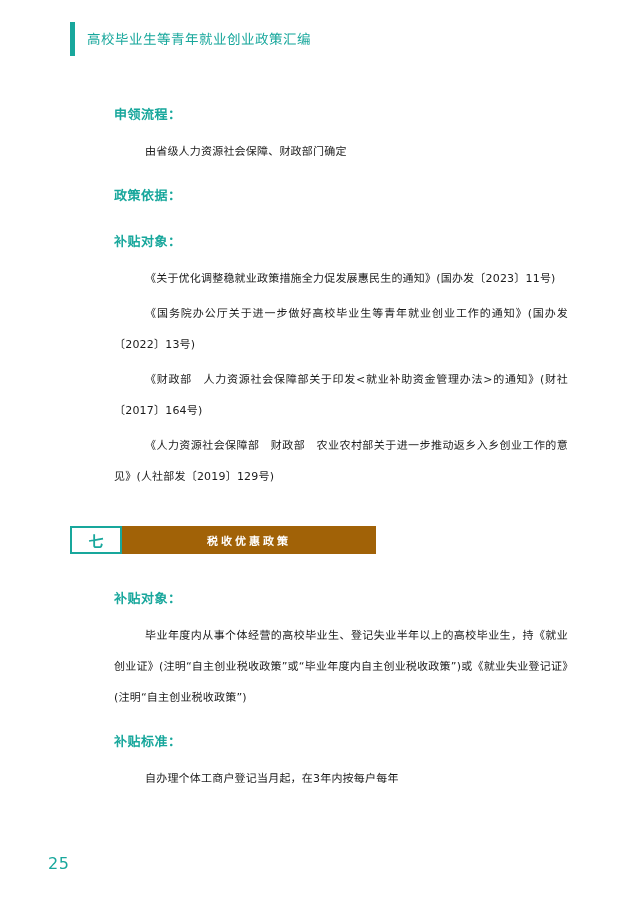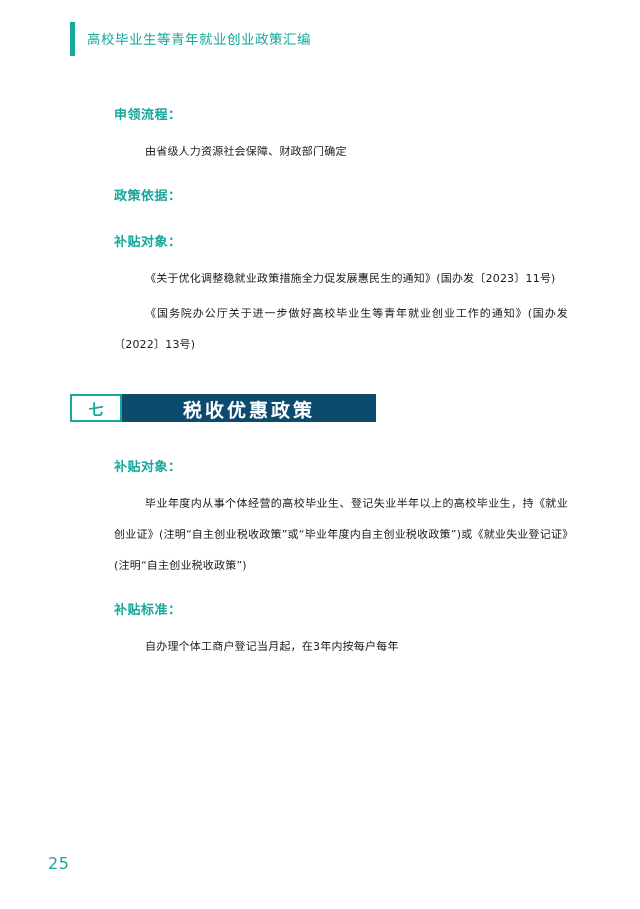--- a/index.html
+++ b/index.html
@@ -89,23 +89,23 @@
     font-size: 15px;
     font-weight: bold;
     display: flex;
     align-items: center;
     justify-content: center;
     box-sizing: border-box;
     background: #ffffff;
   }
   .banner-title {
     flex: 1;
-    background: #0c4a6e;
+    background: #a16207;
     color: #ffffff;
-    font-size: 19px;
+    font-size: 11px;
     font-weight: bold;
     display: flex;
     align-items: center;
     justify-content: center;
     letter-spacing: 3px;
   }
 
   
   .page-number {
     position: absolute;
@@ -136,20 +136,22 @@
   <div class="block">
     <div class="sub-heading">政策依据：</div>
   </div>
 
   <div class="gap-sm"></div>
 
   <div class="block">
     <div class="sub-heading">补贴对象：</div>
     <p class="para">《关于优化调整稳就业政策措施全力促发展惠民生的通知》(国办发〔2023〕11号)</p>
     <p class="para">《国务院办公厅关于进一步做好高校毕业生等青年就业创业工作的通知》(国办发〔2022〕13号)</p>
+    <p class="para">《财政部　人力资源社会保障部关于印发&lt;就业补助资金管理办法&gt;的通知》(财社〔2017〕164号)</p>
+    <p class="para">《人力资源社会保障部　财政部　农业农村部关于进一步推动返乡入乡创业工作的意见》(人社部发〔2019〕129号)</p>
   </div>
 
   <div class="section-banner">
     <div class="banner-num">七</div>
     <div class="banner-title">税收优惠政策</div>
   </div>
 
   <div class="block">
     <div class="sub-heading">补贴对象：</div>
     <p class="para">毕业年度内从事个体经营的高校毕业生、登记失业半年以上的高校毕业生，持《就业创业证》(注明“自主创业税收政策”或“毕业年度内自主创业税收政策”)或《就业失业登记证》(注明“自主创业税收政策”)</p>

